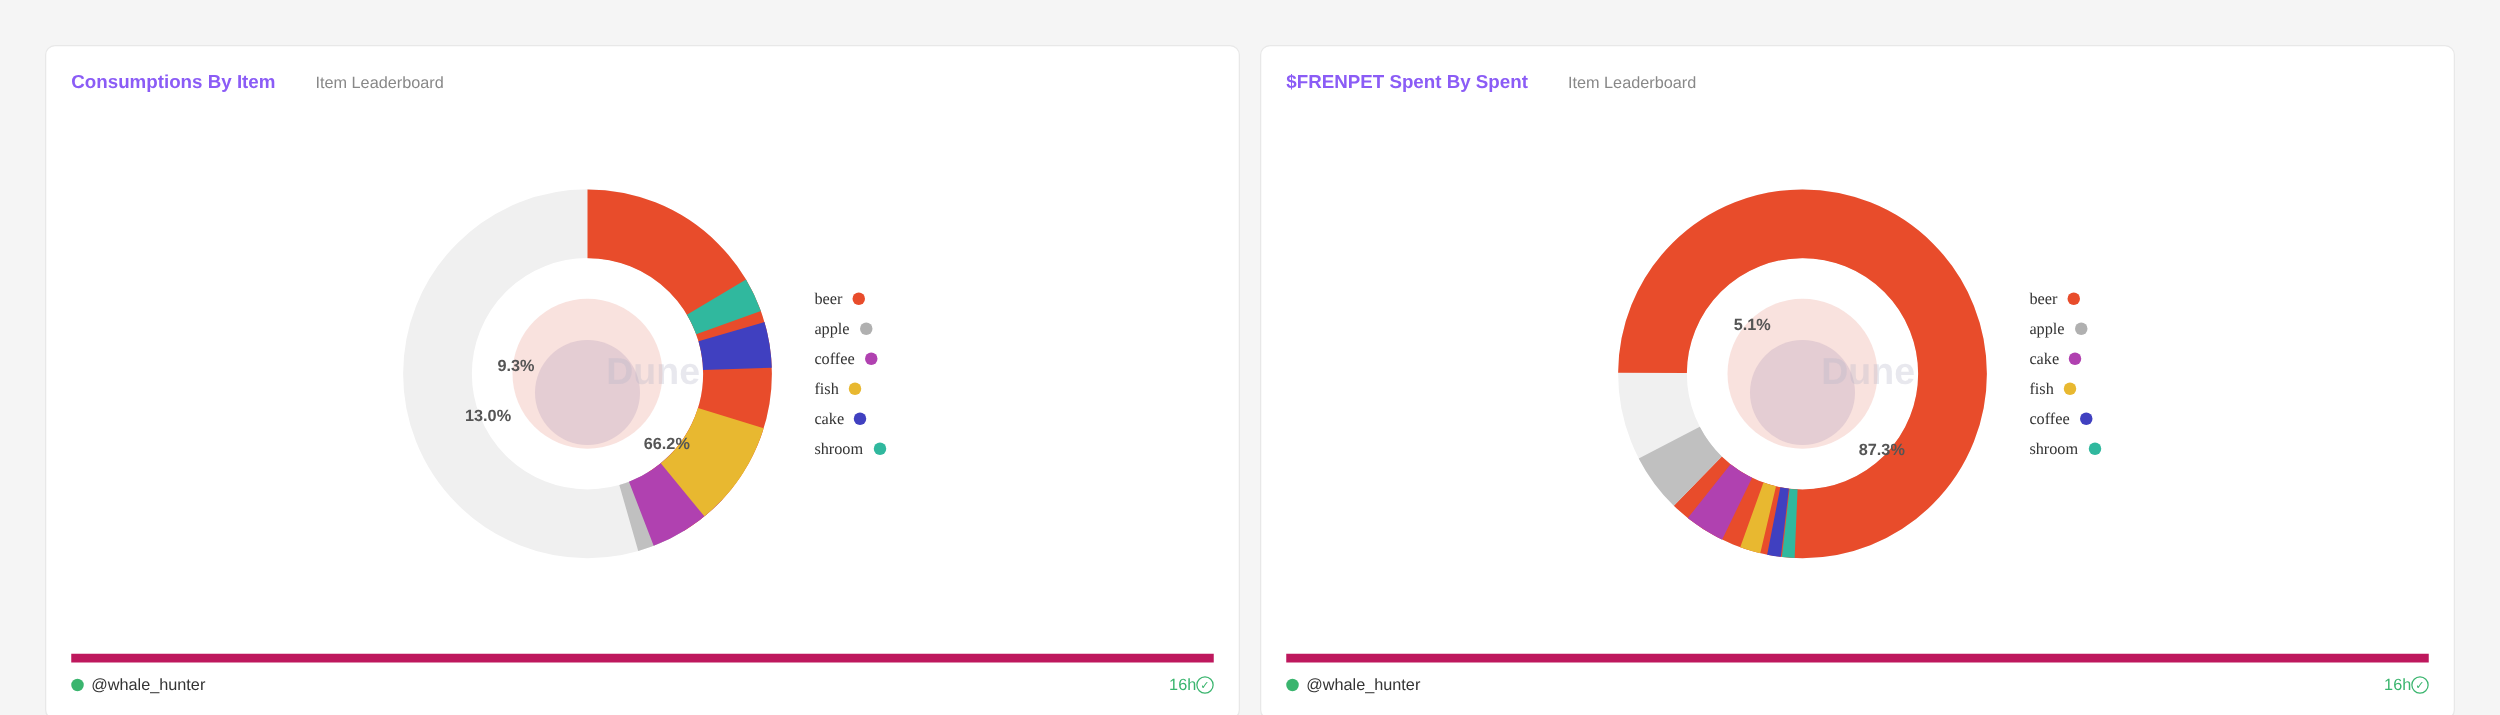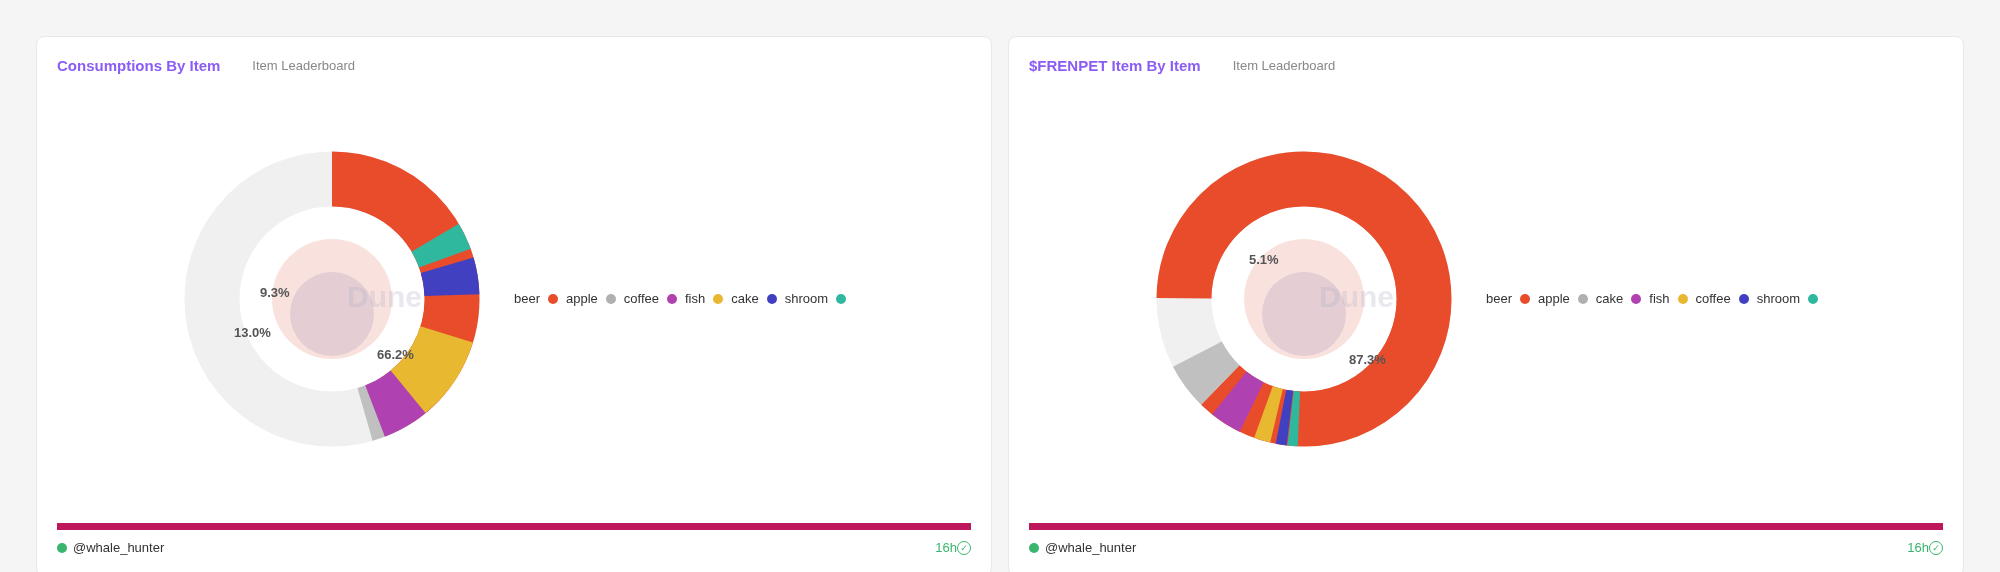--- a/index.html
+++ b/index.html
@@ -54,23 +54,24 @@
       justify-content: center;
       position: relative;
     }
     .donut-wrapper {
       position: relative;
       width: 300px;
       height: 300px;
     }
     .legend {
       display: flex;
-      flex-direction: row;
+      flex-direction: column;
       gap: 8px;
       margin-left: 32px;
+      font-family: Liberation Serif, serif;
     }
     .legend-item {
       display: flex;
       align-items: center;
       gap: 8px;
       font-size: 13px;
       color: #333;
     }
     .legend-dot {
       width: 10px;
@@ -193,21 +194,21 @@
       </div>
       <div class="footer-time">
         <span>16h</span>
         <div class="check-icon">✓</div>
       </div>
     </div>
   </div>
 
   <div class="chart-card">
     <div class="card-header">
-      <span class="card-title">$FRENPET Item By Item</span>
+      <span class="card-title">$FRENPET Spent By Spent</span>
       <span class="card-subtitle">Item Leaderboard</span>
     </div>
     <div class="chart-body">
       <div class="donut-wrapper">
         <svg width="300" height="300" viewBox="0 0 300 300">
           <circle cx="150" cy="150" r="120" fill="none" stroke="#f0f0f0" stroke-width="55"></circle>
 
           <circle cx="150" cy="150" r="120" fill="none" stroke="#e84c2b" stroke-width="55" stroke-dasharray="658.0 96.5" stroke-dashoffset="188.5" transform="rotate(-90 150 150)"></circle>
 
           <circle cx="150" cy="150" r="120" fill="none" stroke="#c0c0c0" stroke-width="55" stroke-dasharray="38.5 716.0" stroke-dashoffset="-469.5" transform="rotate(-90 150 150)"></circle>

